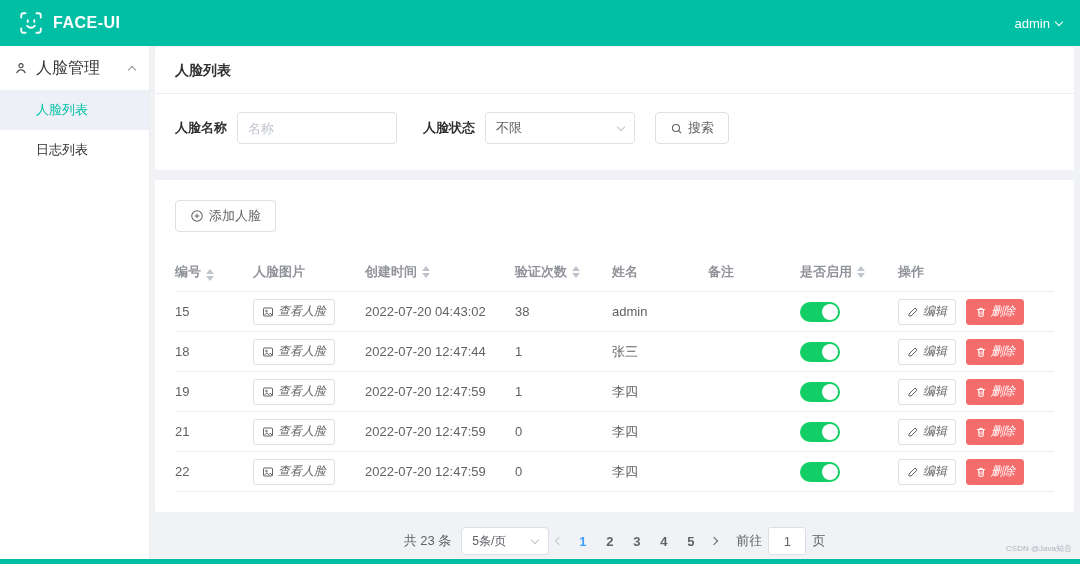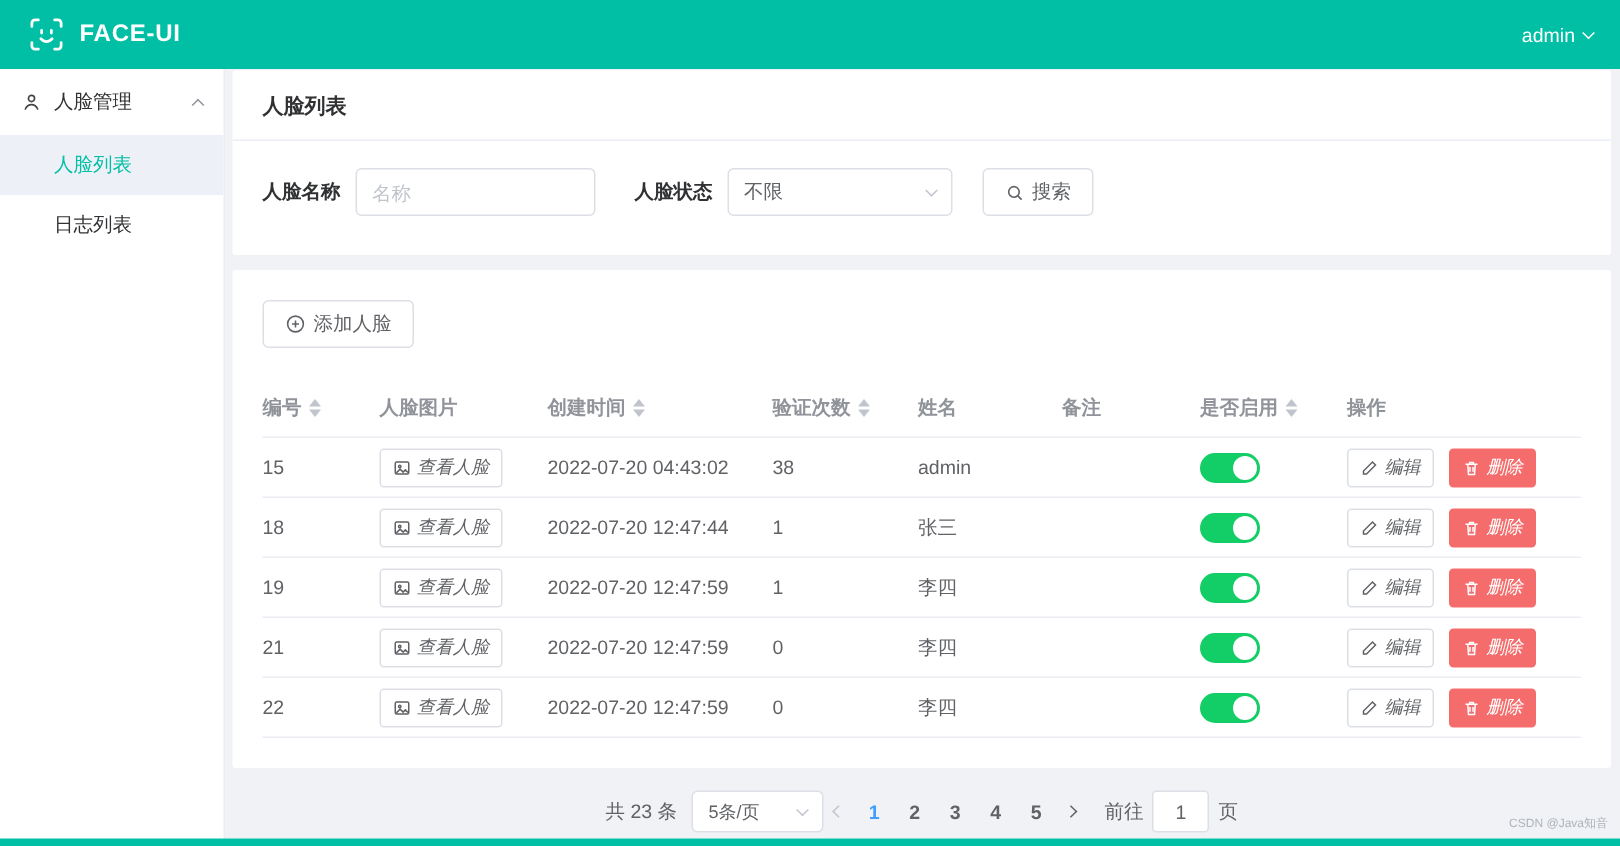--- a/index.html
+++ b/index.html
@@ -15,21 +15,21 @@
     display:flex; align-items:center; justify-content:space-between;
     padding:0 18px;
     gap:44px;
   }
   .logo { display:flex; align-items:center; gap:9px; }
   .app-title { font-size:16px; font-weight:600; letter-spacing:.5px; }
   .user { display:flex; align-items:center; gap:6px; font-size:13px; cursor:pointer; }
   
   .layout { display:flex; height:513px; position:relative; }
   .sidebar { width:150px; background:#fff; border-right:1px solid #ededed; flex:none; }
-  .menu-group { height:44px; display:flex; align-items:center; gap:8px; padding:0 14px; font-size:13px; color:#303133; cursor:pointer; }
+  .menu-group { height:44px; display:flex; align-items:center; gap:8px; padding:0 14px; font-size:16px; color:#303133; cursor:pointer; }
   .menu-group .grow { flex:1; }
   .menu-item { height:40px; display:flex; align-items:center; padding-left:36px; font-size:13px; color:#303133; cursor:pointer; }
   .menu-item.active { background:#edf1f7; color:#00bfa5; }
   main { flex:1; min-width:0; background:#f0f2f5; padding:1px 6px 0 5px; position:relative; }
   .card { background:#fff; border-radius:2px; }
   .card-top { margin-bottom:10px; }
   .card-title { padding:15px 20px 13px; font-size:14px; font-weight:600; color:#303133; border-bottom:1px solid #ebeef5; }
   
   .filter { display:flex; align-items:center; padding:18px 20px 26px; }
   .f-label { font-size:13px; font-weight:600; color:#303133; margin-right:10px; }
@@ -64,21 +64,21 @@
   .chev.up { transform:rotate(-135deg); margin-top:3px; }
   .chev.left { transform:rotate(135deg); }
   .chev.right { transform:rotate(-45deg); }
   
   .card-table { padding:20px; }
   .add-btn { margin-bottom:20px; }
   .thead { display:flex; height:40px; align-items:center; border-bottom:1px solid #ebeef5; }
   .thead .cell { color:#909399; font-weight:700; font-size:13px; }
   .row { display:flex; height:40px; align-items:center; border-bottom:1px solid #ebeef5; font-size:13px; color:#606266; }
   .cell { display:flex; align-items:center; padding-right:6px; }
-  .col0{width:78px;} .col1{width:112px;} .col2{width:150px;} .col3{width:97px;}
+  .col0{width:78px;align-items:flex-end;} .col1{width:112px;} .col2{width:150px;} .col3{width:97px;}
   .col4{width:96px;} .col5{width:92px;} .col6{width:98px;} .col7{flex:1;}
   .ops { gap:10px; }
   .sort { display:inline-flex; flex-direction:column; margin-left:5px; cursor:pointer; }
   .sort i { width:0; height:0; border-left:4px solid transparent; border-right:4px solid transparent; display:block; }
   .sort .up2 { border-bottom:5px solid #c0c4cc; margin-bottom:2px; }
   .sort .dn2 { border-top:5px solid #c0c4cc; }
   .toggle { width:40px; height:20px; border-radius:10px; background:#13ce66; position:relative; cursor:pointer; }
   .toggle::after { content:""; position:absolute; top:2px; right:2px; width:16px; height:16px; border-radius:50%; background:#fff; }
   
   .pagination { display:flex; align-items:center; justify-content:center; margin-top:15px; color:#606266; font-size:13px; }

